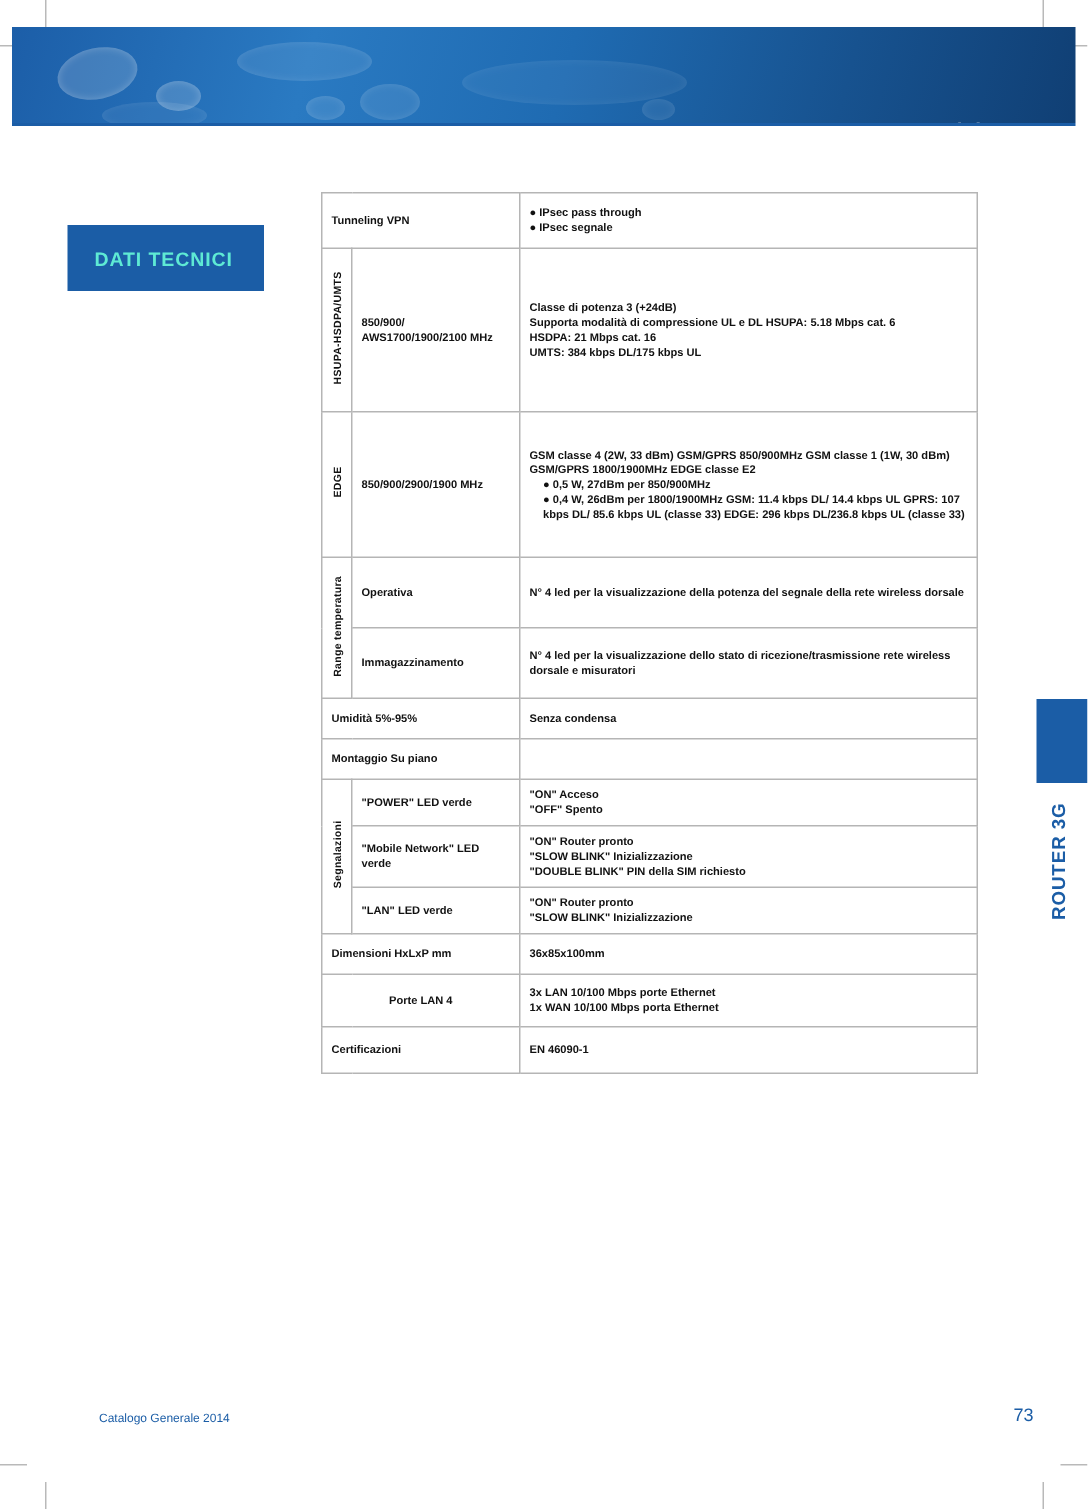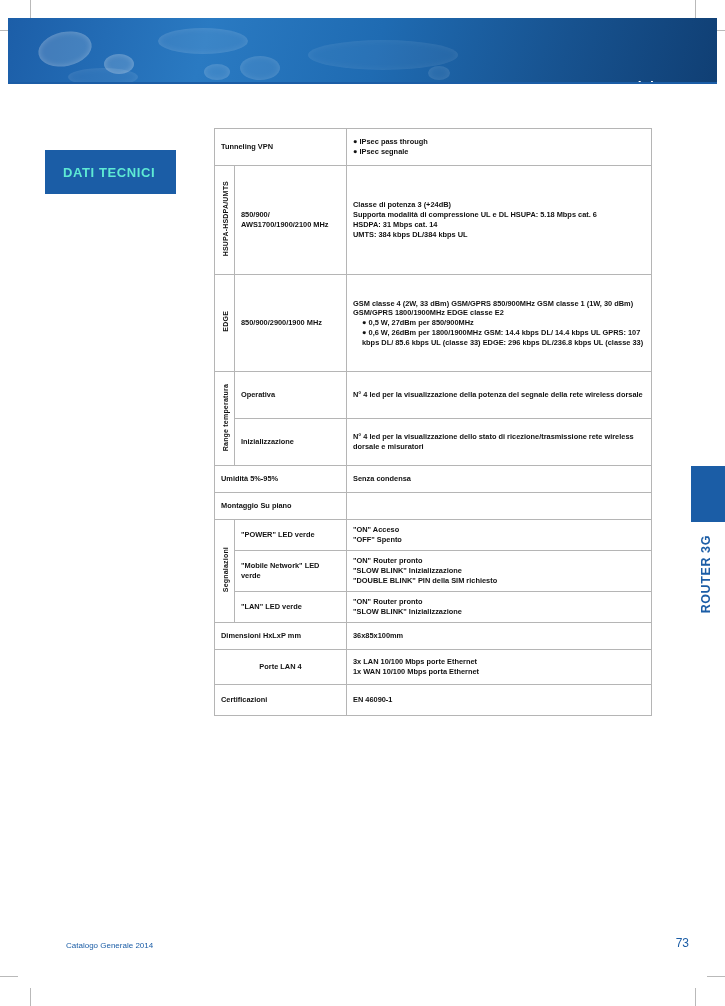--- a/index.html
+++ b/index.html
@@ -227,49 +227,49 @@
     </tr>
 
     <tr>
       <td class="rot" rowspan="1" style="height:98px;"><span>HSUPA-HSDPA/UMTS</span></td>
       <td class="lbl">
             <span class="ln">850/900/ AWS1700/1900/2100 MHz</span>
           </td>
       <td class="val">
         <span class="ln">Classe di potenza 3 (+24dB)</span>
         <span class="ln">Supporta modalità di compressione UL e DL HSUPA: 5.18 Mbps cat. 6</span>
-        <span class="ln">HSDPA: 31 Mbps cat. 14</span>
-        <span class="ln">UMTS: 384 kbps DL/384 kbps UL</span>
+        <span class="ln">HSDPA: 21 Mbps cat. 16</span>
+        <span class="ln">UMTS: 384 kbps DL/175 kbps UL</span>
       </td>
     </tr>
 
     <tr>
       <td class="rot" style="height:86px;"><span>EDGE</span></td>
       <td class="lbl">
             <span class="ln">850/900/2900/1900 MHz</span>
           </td>
       <td class="val">
         <span class="ln">GSM classe 4 (2W, 33 dBm) GSM/GPRS 850/900MHz GSM classe 1 (1W, 30 dBm) GSM/GPRS 1800/1900MHz EDGE classe E2</span>
         <span class="ind">● 0,5 W, 27dBm per 850/900MHz</span>
-        <span class="ind">● 0,6 W, 26dBm per 1800/1900MHz GSM: 14.4 kbps DL/ 14.4 kbps UL GPRS: 107 kbps DL/ 85.6 kbps UL (classe 33) EDGE: 296 kbps DL/236.8 kbps UL (classe 33)</span>
+        <span class="ind">● 0,4 W, 26dBm per 1800/1900MHz GSM: 11.4 kbps DL/ 14.4 kbps UL GPRS: 107 kbps DL/ 85.6 kbps UL (classe 33) EDGE: 296 kbps DL/236.8 kbps UL (classe 33)</span>
       </td>
     </tr>
 
     <tr>
       <td class="rot" rowspan="2"><span>Range temperatura</span></td>
       <td class="lbl" style="height:36px;">
             <span class="ln">Operativa</span>
           </td>
       <td class="val">
         <span class="ln">N° 4 led per la visualizzazione della potenza del segnale della rete wireless dorsale</span>
       </td>
     </tr>
     <tr>
       <td class="lbl" style="height:36px;">
-            <span class="ln">Inizializzazione</span>
+            <span class="ln">Immagazzinamento</span>
           </td>
       <td class="val">
         <span class="ln">N° 4 led per la visualizzazione dello stato di ricezione/trasmissione rete wireless dorsale e misuratori</span>
       </td>
     </tr>
 
     <tr>
       <td class="lbl" colspan="2" style="height:16px;">
             <span class="ln">Umidità 5%-95%</span>
           </td>

